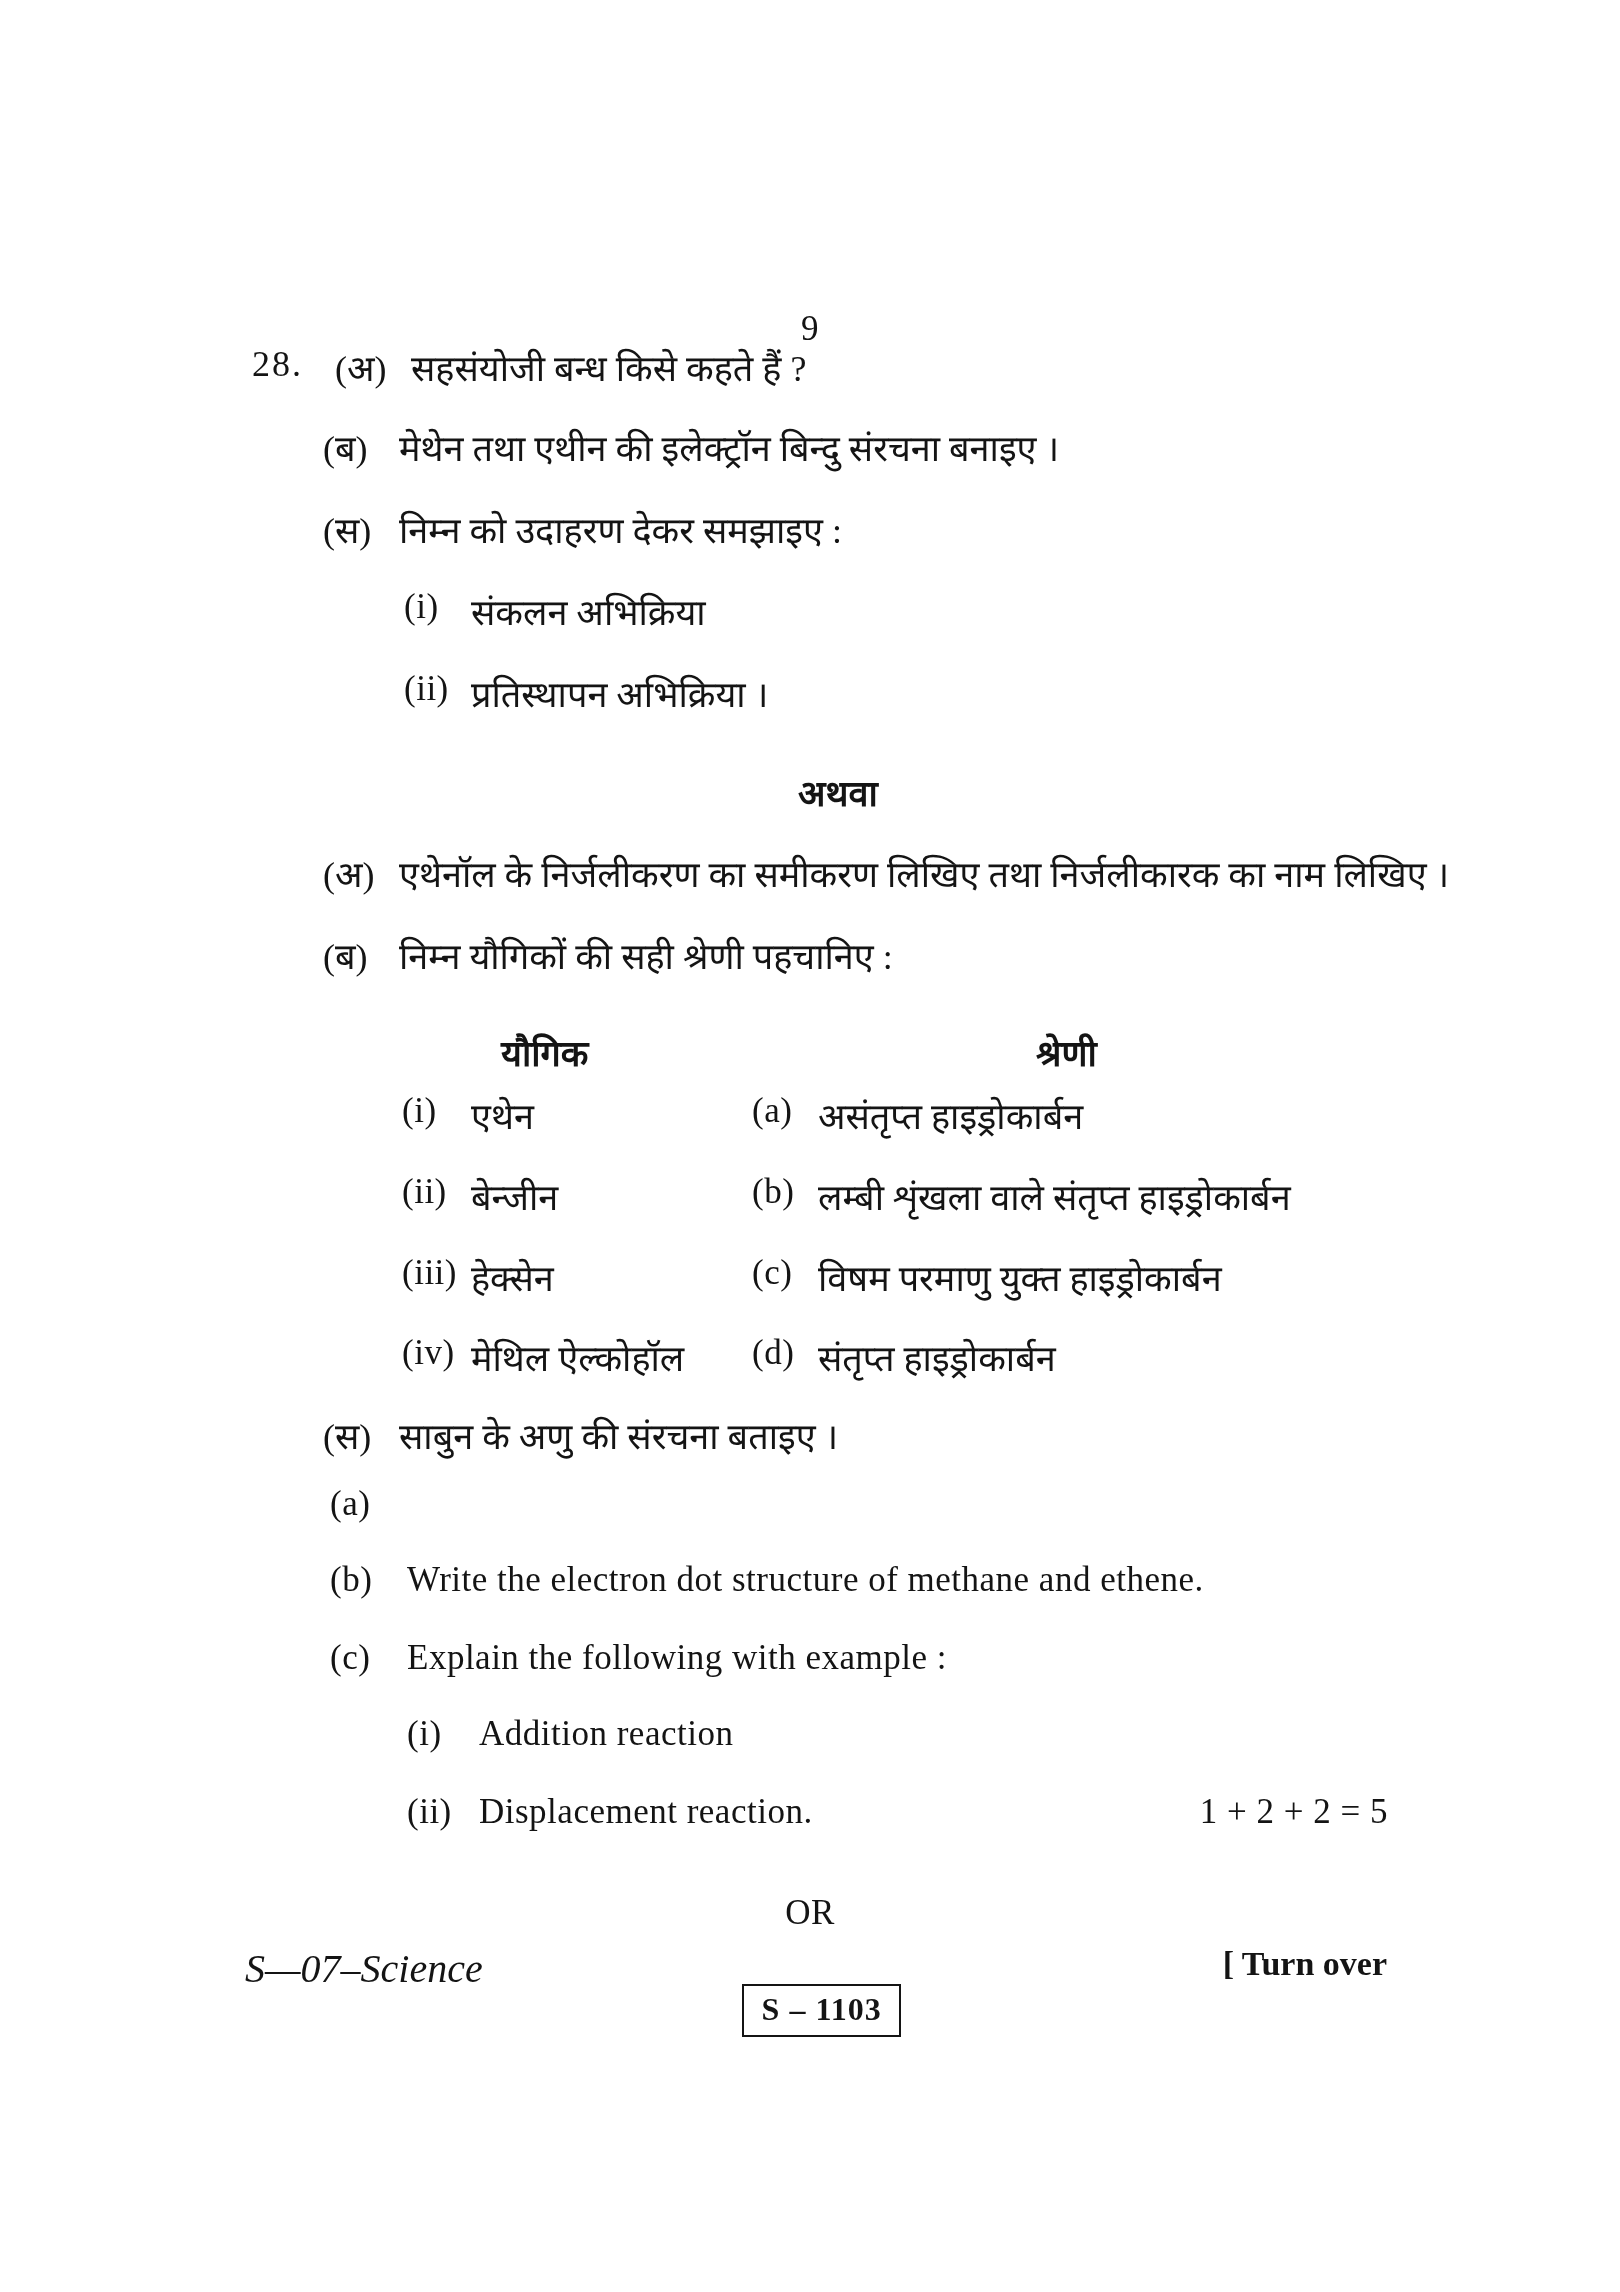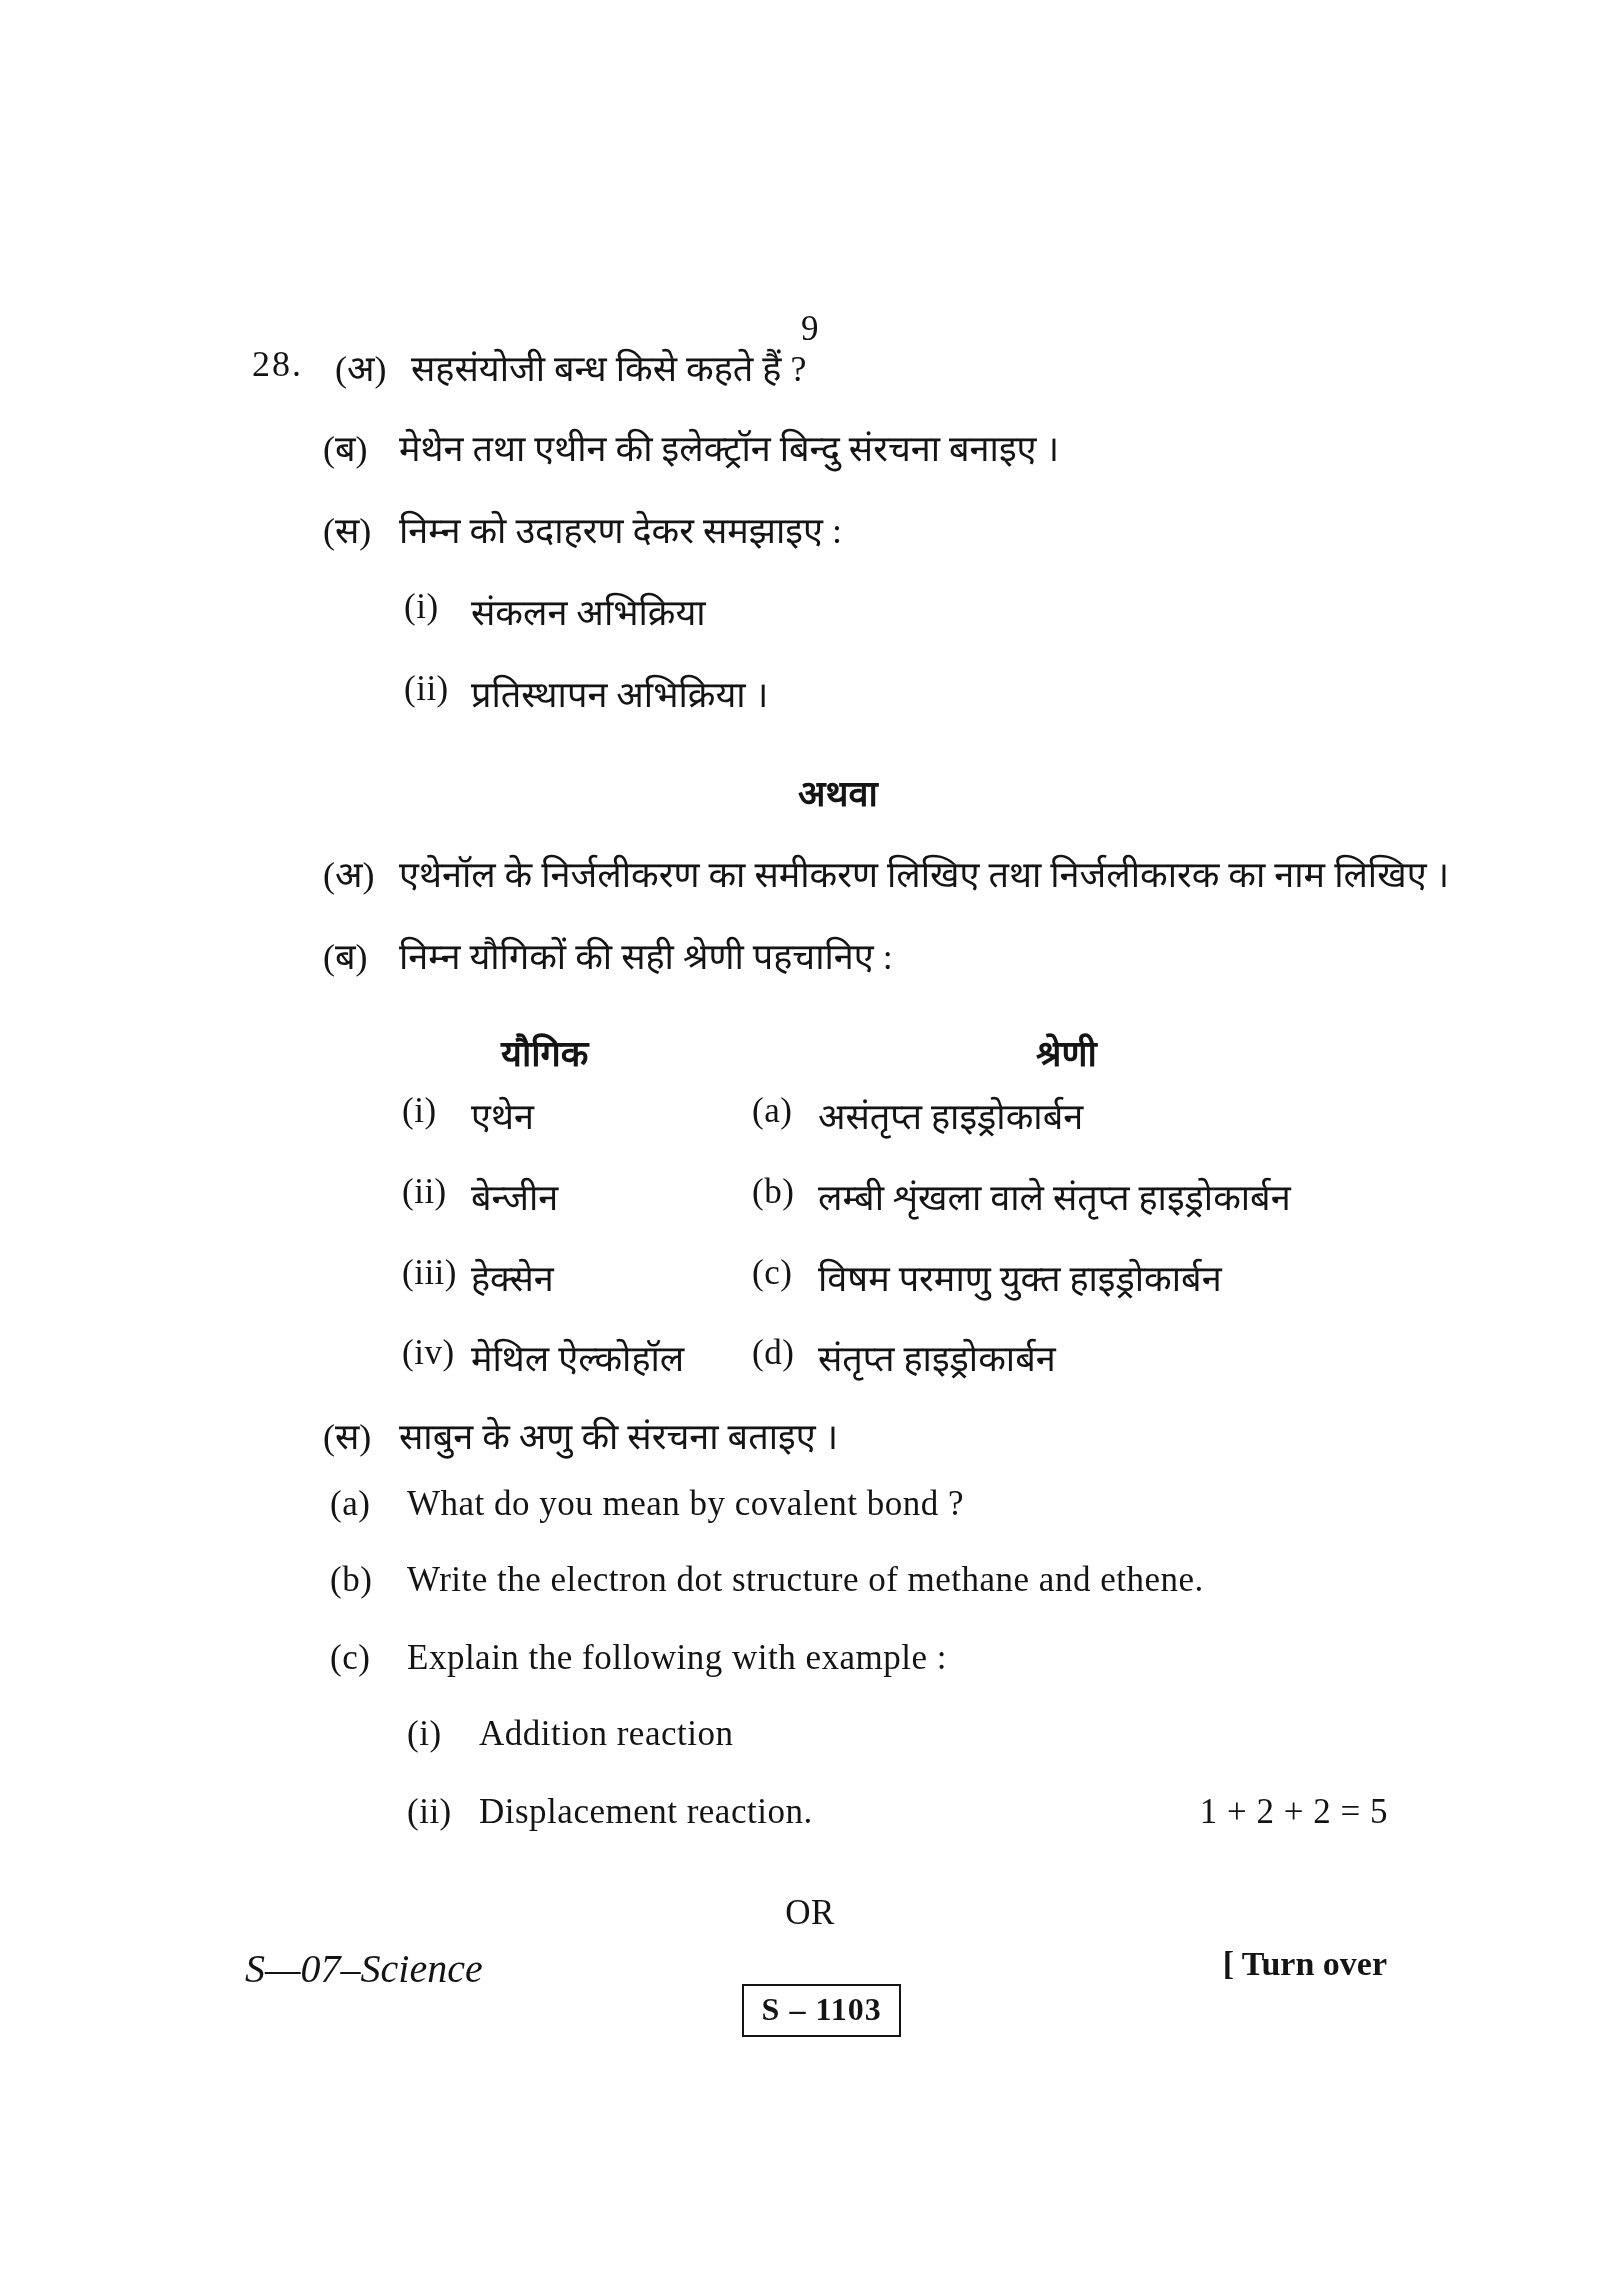--- a/index.html
+++ b/index.html
@@ -188,21 +188,20 @@
     <span class="col-mcat">संतृप्त हाइड्रोकार्बन</span>
   </div>
 
   <div class="row y-c2 hin">
     <span class="col-hlbl">(स)</span>
     <span class="col-htxt">साबुन के अणु की संरचना बताइए ।</span>
   </div>
 
   <div class="row y-ea eng">
     <span class="col-elbl">(a)</span>
-    <span class="col-etxt">What do you mean by covalent bond ?</span>
   </div>
 
   <div class="row y-eb eng">
     <span class="col-elbl">(b)</span>
     <span class="col-etxt">Write the electron dot structure of methane and ethene.</span>
   </div>
 
   <div class="row y-ec eng">
     <span class="col-elbl">(c)</span>
     <span class="col-etxt">Explain the following with example :</span>

